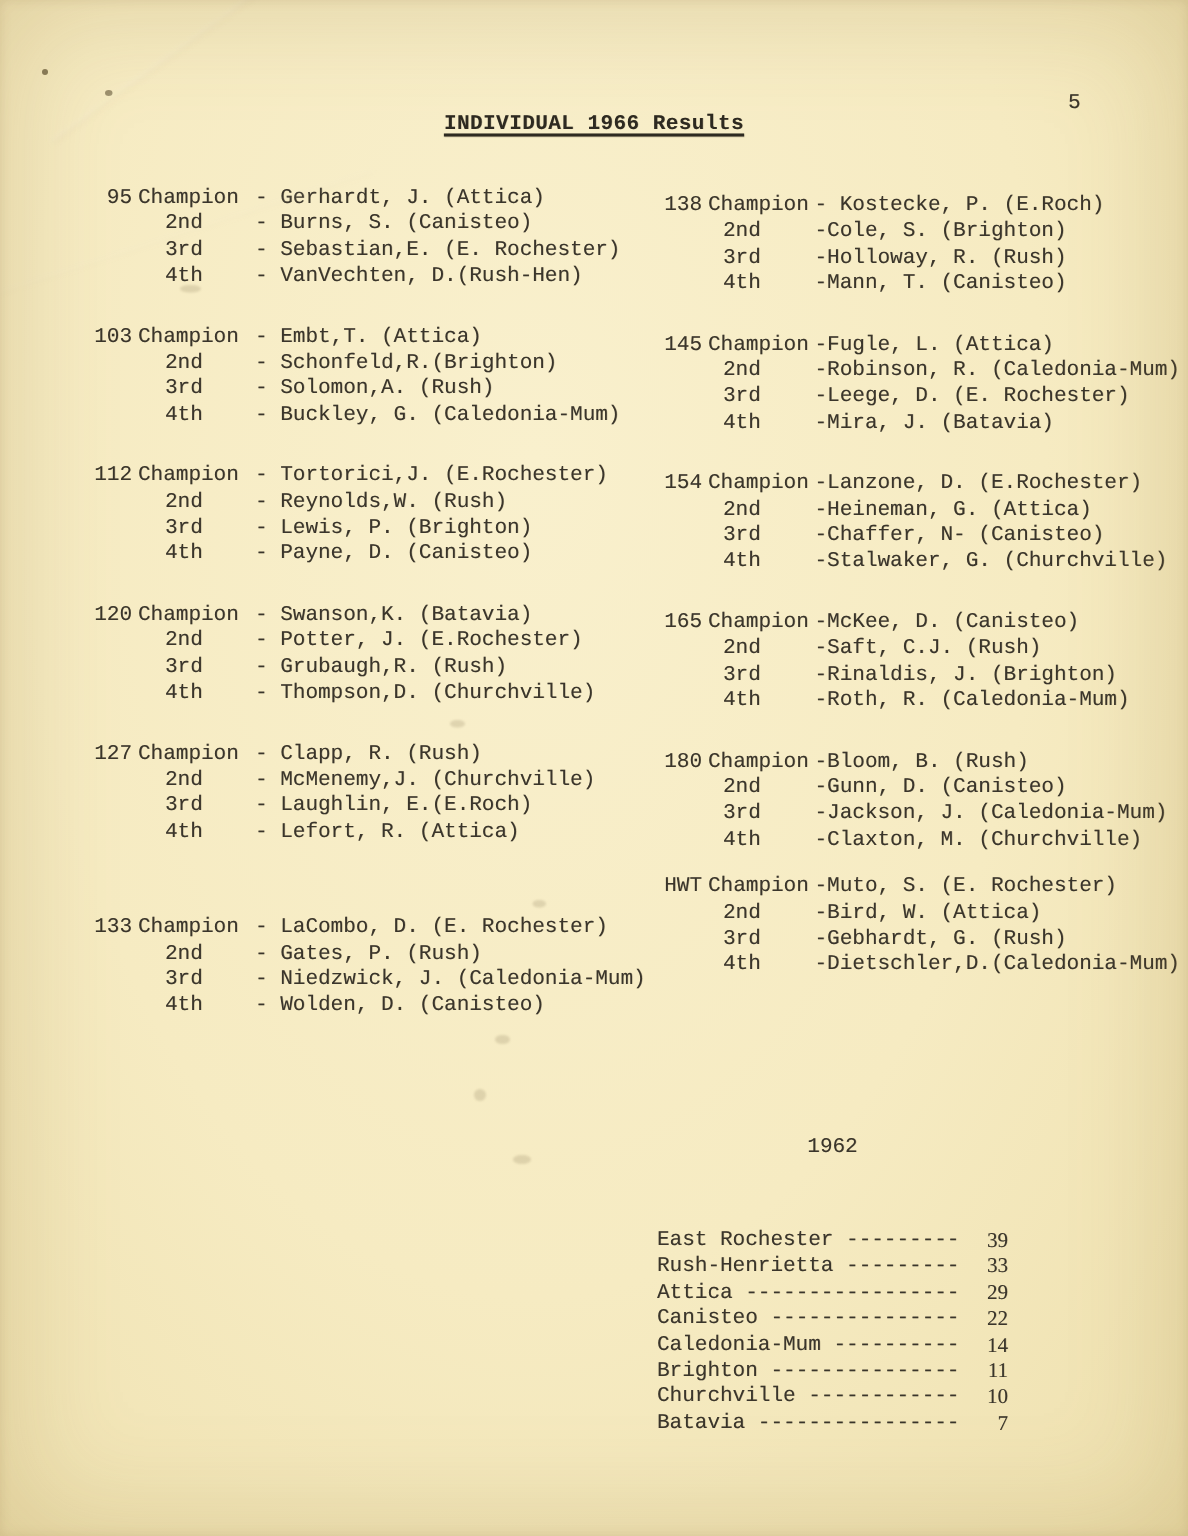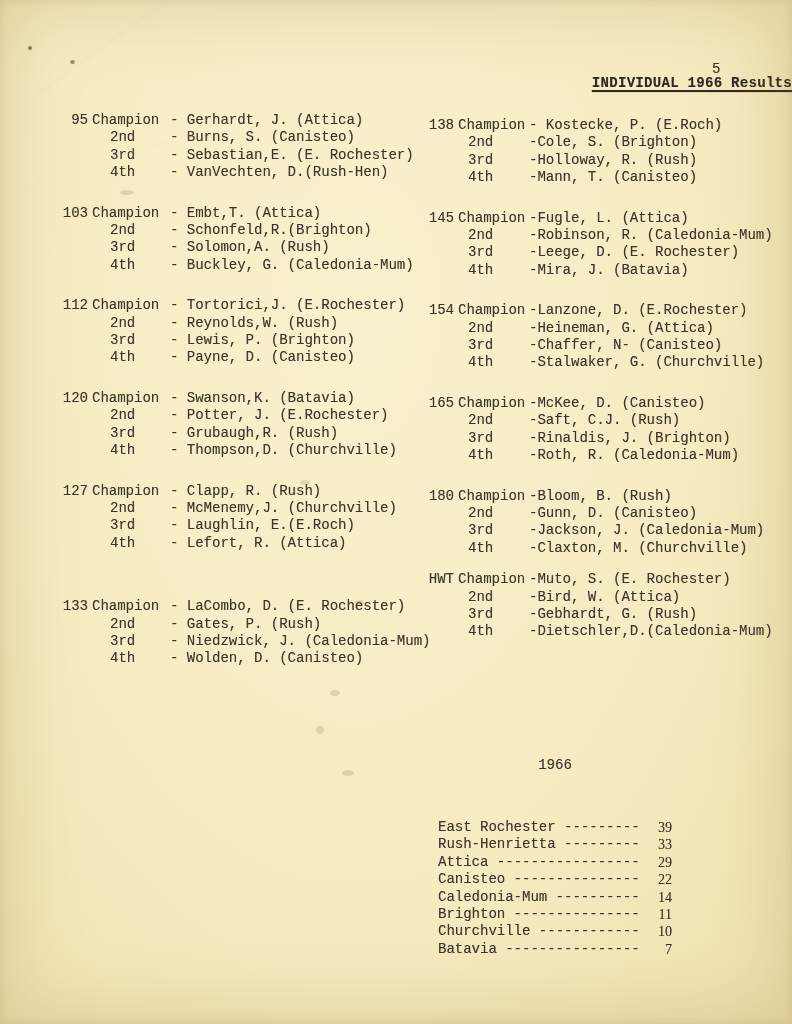--- a/index.html
+++ b/index.html
@@ -7,33 +7,33 @@
     position:relative; width:792px; height:1024px; overflow:hidden;
     background: radial-gradient(ellipse at 45% 30%, #f9f0cd 0%, #f6ebc2 55%, #eee0ae 100%);
     font-family:"Liberation Mono","DejaVu Sans Mono",monospace;
     color:#3a352b; font-size:14px; line-height:17.4px;
   }
   .paper * { white-space:pre; }
   .vignette { position:absolute; inset:0; pointer-events:none;
     box-shadow: inset 0 0 70px 12px rgba(150,120,50,0.20), inset 0 0 8px rgba(120,90,40,0.15); }
   .ink { text-shadow:0.3px 0.3px 0 rgba(56,48,32,0.35); }
   .page-num { position:absolute; top:61px; left:712px; }
-  .title { position:absolute; top:75px; left:0; width:100%; text-align:right;
+  .title { position:absolute; top:75px; left:0; width:100%; text-align:center;
     font-weight:bold; letter-spacing:0.3px; color:#2e2a21;
     text-decoration:underline; text-underline-offset:3px; text-decoration-thickness:1.5px; }
-  .results { position:absolute; top:112px; left:0; width:100%; }
+  .results { position:absolute; top:124px; left:0; width:100%; }
   .col { position:absolute; top:0; }
   .col-left  { left:62px;  width:366px; }
   .col-right { left:428px; width:364px; top:5px; }
   .block { margin-bottom:23px; }
   .col-left  .block:last-child { margin-top:46px; }
   .col-right .block:last-child { margin-top:-9px; }
   .row { display:grid; column-gap:4px; }
   .col-left  .row { grid-template-columns:26px 74px 1fr; }
-  .col-right .row { grid-template-columns:26px 67px 1fr; }
+  .col-right .row { grid-template-columns:26px 67px 1fr;margin-left:14px; }
   .weight { text-align:right; }
   .col-left  .place.sub { padding-left:18px; }
   .col-right .place.sub { padding-left:10px; }
   .standings { position:absolute; left:438px; top:722px; width:234px; }
   .standings-title { text-align:center; margin-bottom:10px; }
   .srow { display:flex; }
   .pts { margin-left:auto; min-width:2ch; text-align:right;font-family:Liberation Serif, serif; }
   
   .speck { position:absolute; border-radius:50%; background:#6b5e3f; pointer-events:none; }
   .crease { position:absolute; pointer-events:none; filter:blur(1.6px);
@@ -48,21 +48,21 @@
 
   <div class="page-num ink">5</div>
   <div class="title ink">INDIVIDUAL 1966 Results</div>
 
   <div class="results">
     <div class="col col-left ink"><div class="block"><div class="row"><span class="weight">95</span><span class="place">Champion</span><span class="name">- Gerhardt, J. (Attica)</span></div><div class="row"><span class="weight"></span><span class="place sub">2nd</span><span class="name">- Burns, S. (Canisteo)</span></div><div class="row"><span class="weight"></span><span class="place sub">3rd</span><span class="name">- Sebastian,E. (E. Rochester)</span></div><div class="row"><span class="weight"></span><span class="place sub">4th</span><span class="name">- VanVechten, D.(Rush-Hen)</span></div></div><div class="block"><div class="row"><span class="weight">103</span><span class="place">Champion</span><span class="name">- Embt,T. (Attica)</span></div><div class="row"><span class="weight"></span><span class="place sub">2nd</span><span class="name">- Schonfeld,R.(Brighton)</span></div><div class="row"><span class="weight"></span><span class="place sub">3rd</span><span class="name">- Solomon,A. (Rush)</span></div><div class="row"><span class="weight"></span><span class="place sub">4th</span><span class="name">- Buckley, G. (Caledonia-Mum)</span></div></div><div class="block"><div class="row"><span class="weight">112</span><span class="place">Champion</span><span class="name">- Tortorici,J. (E.Rochester)</span></div><div class="row"><span class="weight"></span><span class="place sub">2nd</span><span class="name">- Reynolds,W. (Rush)</span></div><div class="row"><span class="weight"></span><span class="place sub">3rd</span><span class="name">- Lewis, P. (Brighton)</span></div><div class="row"><span class="weight"></span><span class="place sub">4th</span><span class="name">- Payne, D. (Canisteo)</span></div></div><div class="block"><div class="row"><span class="weight">120</span><span class="place">Champion</span><span class="name">- Swanson,K. (Batavia)</span></div><div class="row"><span class="weight"></span><span class="place sub">2nd</span><span class="name">- Potter, J. (E.Rochester)</span></div><div class="row"><span class="weight"></span><span class="place sub">3rd</span><span class="name">- Grubaugh,R. (Rush)</span></div><div class="row"><span class="weight"></span><span class="place sub">4th</span><span class="name">- Thompson,D. (Churchville)</span></div></div><div class="block"><div class="row"><span class="weight">127</span><span class="place">Champion</span><span class="name">- Clapp, R. (Rush)</span></div><div class="row"><span class="weight"></span><span class="place sub">2nd</span><span class="name">- McMenemy,J. (Churchville)</span></div><div class="row"><span class="weight"></span><span class="place sub">3rd</span><span class="name">- Laughlin, E.(E.Roch)</span></div><div class="row"><span class="weight"></span><span class="place sub">4th</span><span class="name">- Lefort, R. (Attica)</span></div></div><div class="block"><div class="row"><span class="weight">133</span><span class="place">Champion</span><span class="name">- LaCombo, D. (E. Rochester)</span></div><div class="row"><span class="weight"></span><span class="place sub">2nd</span><span class="name">- Gates, P. (Rush)</span></div><div class="row"><span class="weight"></span><span class="place sub">3rd</span><span class="name">- Niedzwick, J. (Caledonia-Mum)</span></div><div class="row"><span class="weight"></span><span class="place sub">4th</span><span class="name">- Wolden, D. (Canisteo)</span></div></div></div>
     <div class="col col-right ink"><div class="block"><div class="row"><span class="weight">138</span><span class="place">Champion</span><span class="name">- Kostecke, P. (E.Roch)</span></div><div class="row"><span class="weight"></span><span class="place sub">2nd</span><span class="name">-Cole, S. (Brighton)</span></div><div class="row"><span class="weight"></span><span class="place sub">3rd</span><span class="name">-Holloway, R. (Rush)</span></div><div class="row"><span class="weight"></span><span class="place sub">4th</span><span class="name">-Mann, T. (Canisteo)</span></div></div><div class="block"><div class="row"><span class="weight">145</span><span class="place">Champion</span><span class="name">-Fugle, L. (Attica)</span></div><div class="row"><span class="weight"></span><span class="place sub">2nd</span><span class="name">-Robinson, R. (Caledonia-Mum)</span></div><div class="row"><span class="weight"></span><span class="place sub">3rd</span><span class="name">-Leege, D. (E. Rochester)</span></div><div class="row"><span class="weight"></span><span class="place sub">4th</span><span class="name">-Mira, J. (Batavia)</span></div></div><div class="block"><div class="row"><span class="weight">154</span><span class="place">Champion</span><span class="name">-Lanzone, D. (E.Rochester)</span></div><div class="row"><span class="weight"></span><span class="place sub">2nd</span><span class="name">-Heineman, G. (Attica)</span></div><div class="row"><span class="weight"></span><span class="place sub">3rd</span><span class="name">-Chaffer, N- (Canisteo)</span></div><div class="row"><span class="weight"></span><span class="place sub">4th</span><span class="name">-Stalwaker, G. (Churchville)</span></div></div><div class="block"><div class="row"><span class="weight">165</span><span class="place">Champion</span><span class="name">-McKee, D. (Canisteo)</span></div><div class="row"><span class="weight"></span><span class="place sub">2nd</span><span class="name">-Saft, C.J. (Rush)</span></div><div class="row"><span class="weight"></span><span class="place sub">3rd</span><span class="name">-Rinaldis, J. (Brighton)</span></div><div class="row"><span class="weight"></span><span class="place sub">4th</span><span class="name">-Roth, R. (Caledonia-Mum)</span></div></div><div class="block"><div class="row"><span class="weight">180</span><span class="place">Champion</span><span class="name">-Bloom, B. (Rush)</span></div><div class="row"><span class="weight"></span><span class="place sub">2nd</span><span class="name">-Gunn, D. (Canisteo)</span></div><div class="row"><span class="weight"></span><span class="place sub">3rd</span><span class="name">-Jackson, J. (Caledonia-Mum)</span></div><div class="row"><span class="weight"></span><span class="place sub">4th</span><span class="name">-Claxton, M. (Churchville)</span></div></div><div class="block"><div class="row"><span class="weight">HWT</span><span class="place">Champion</span><span class="name">-Muto, S. (E. Rochester)</span></div><div class="row"><span class="weight"></span><span class="place sub">2nd</span><span class="name">-Bird, W. (Attica)</span></div><div class="row"><span class="weight"></span><span class="place sub">3rd</span><span class="name">-Gebhardt, G. (Rush)</span></div><div class="row"><span class="weight"></span><span class="place sub">4th</span><span class="name">-Dietschler,D.(Caledonia-Mum)</span></div></div></div>
   </div>
 
   <div class="standings ink">
-    <div class="standings-title">1966</div>
+    <div class="standings-title">1962</div>
     <div><div class="srow"><span class="team">East Rochester</span><span class="leader"> ---------</span><span class="pts">39</span></div><div class="srow"><span class="team">Rush-Henrietta</span><span class="leader"> ---------</span><span class="pts">33</span></div><div class="srow"><span class="team">Attica</span><span class="leader"> -----------------</span><span class="pts">29</span></div><div class="srow"><span class="team">Canisteo</span><span class="leader"> ---------------</span><span class="pts">22</span></div><div class="srow"><span class="team">Caledonia-Mum</span><span class="leader"> ----------</span><span class="pts">14</span></div><div class="srow"><span class="team">Brighton</span><span class="leader"> ---------------</span><span class="pts">11</span></div><div class="srow"><span class="team">Churchville</span><span class="leader"> ------------</span><span class="pts">10</span></div><div class="srow"><span class="team">Batavia</span><span class="leader"> ----------------</span><span class="pts">7</span></div></div>
   </div>
 
   <div class="speck" style="left:28px;top:46px;width:4px;height:4px;opacity:.8"></div>
   <div class="speck" style="left:70px;top:60px;width:5px;height:4px;opacity:.65"></div>
   <div class="crease" style="left:18px;top:42px;width:175px;height:3px;transform:rotate(-36deg);opacity:.55"></div>
   <div class="crease" style="left:-15px;top:155px;width:270px;height:2px;transform:rotate(-18deg);opacity:.35"></div>
   <div class="smudge" style="left:330px;top:690px;width:10px;height:6px"></div>
   <div class="smudge" style="left:316px;top:726px;width:8px;height:8px"></div>
   <div class="smudge" style="left:342px;top:770px;width:12px;height:6px"></div>

